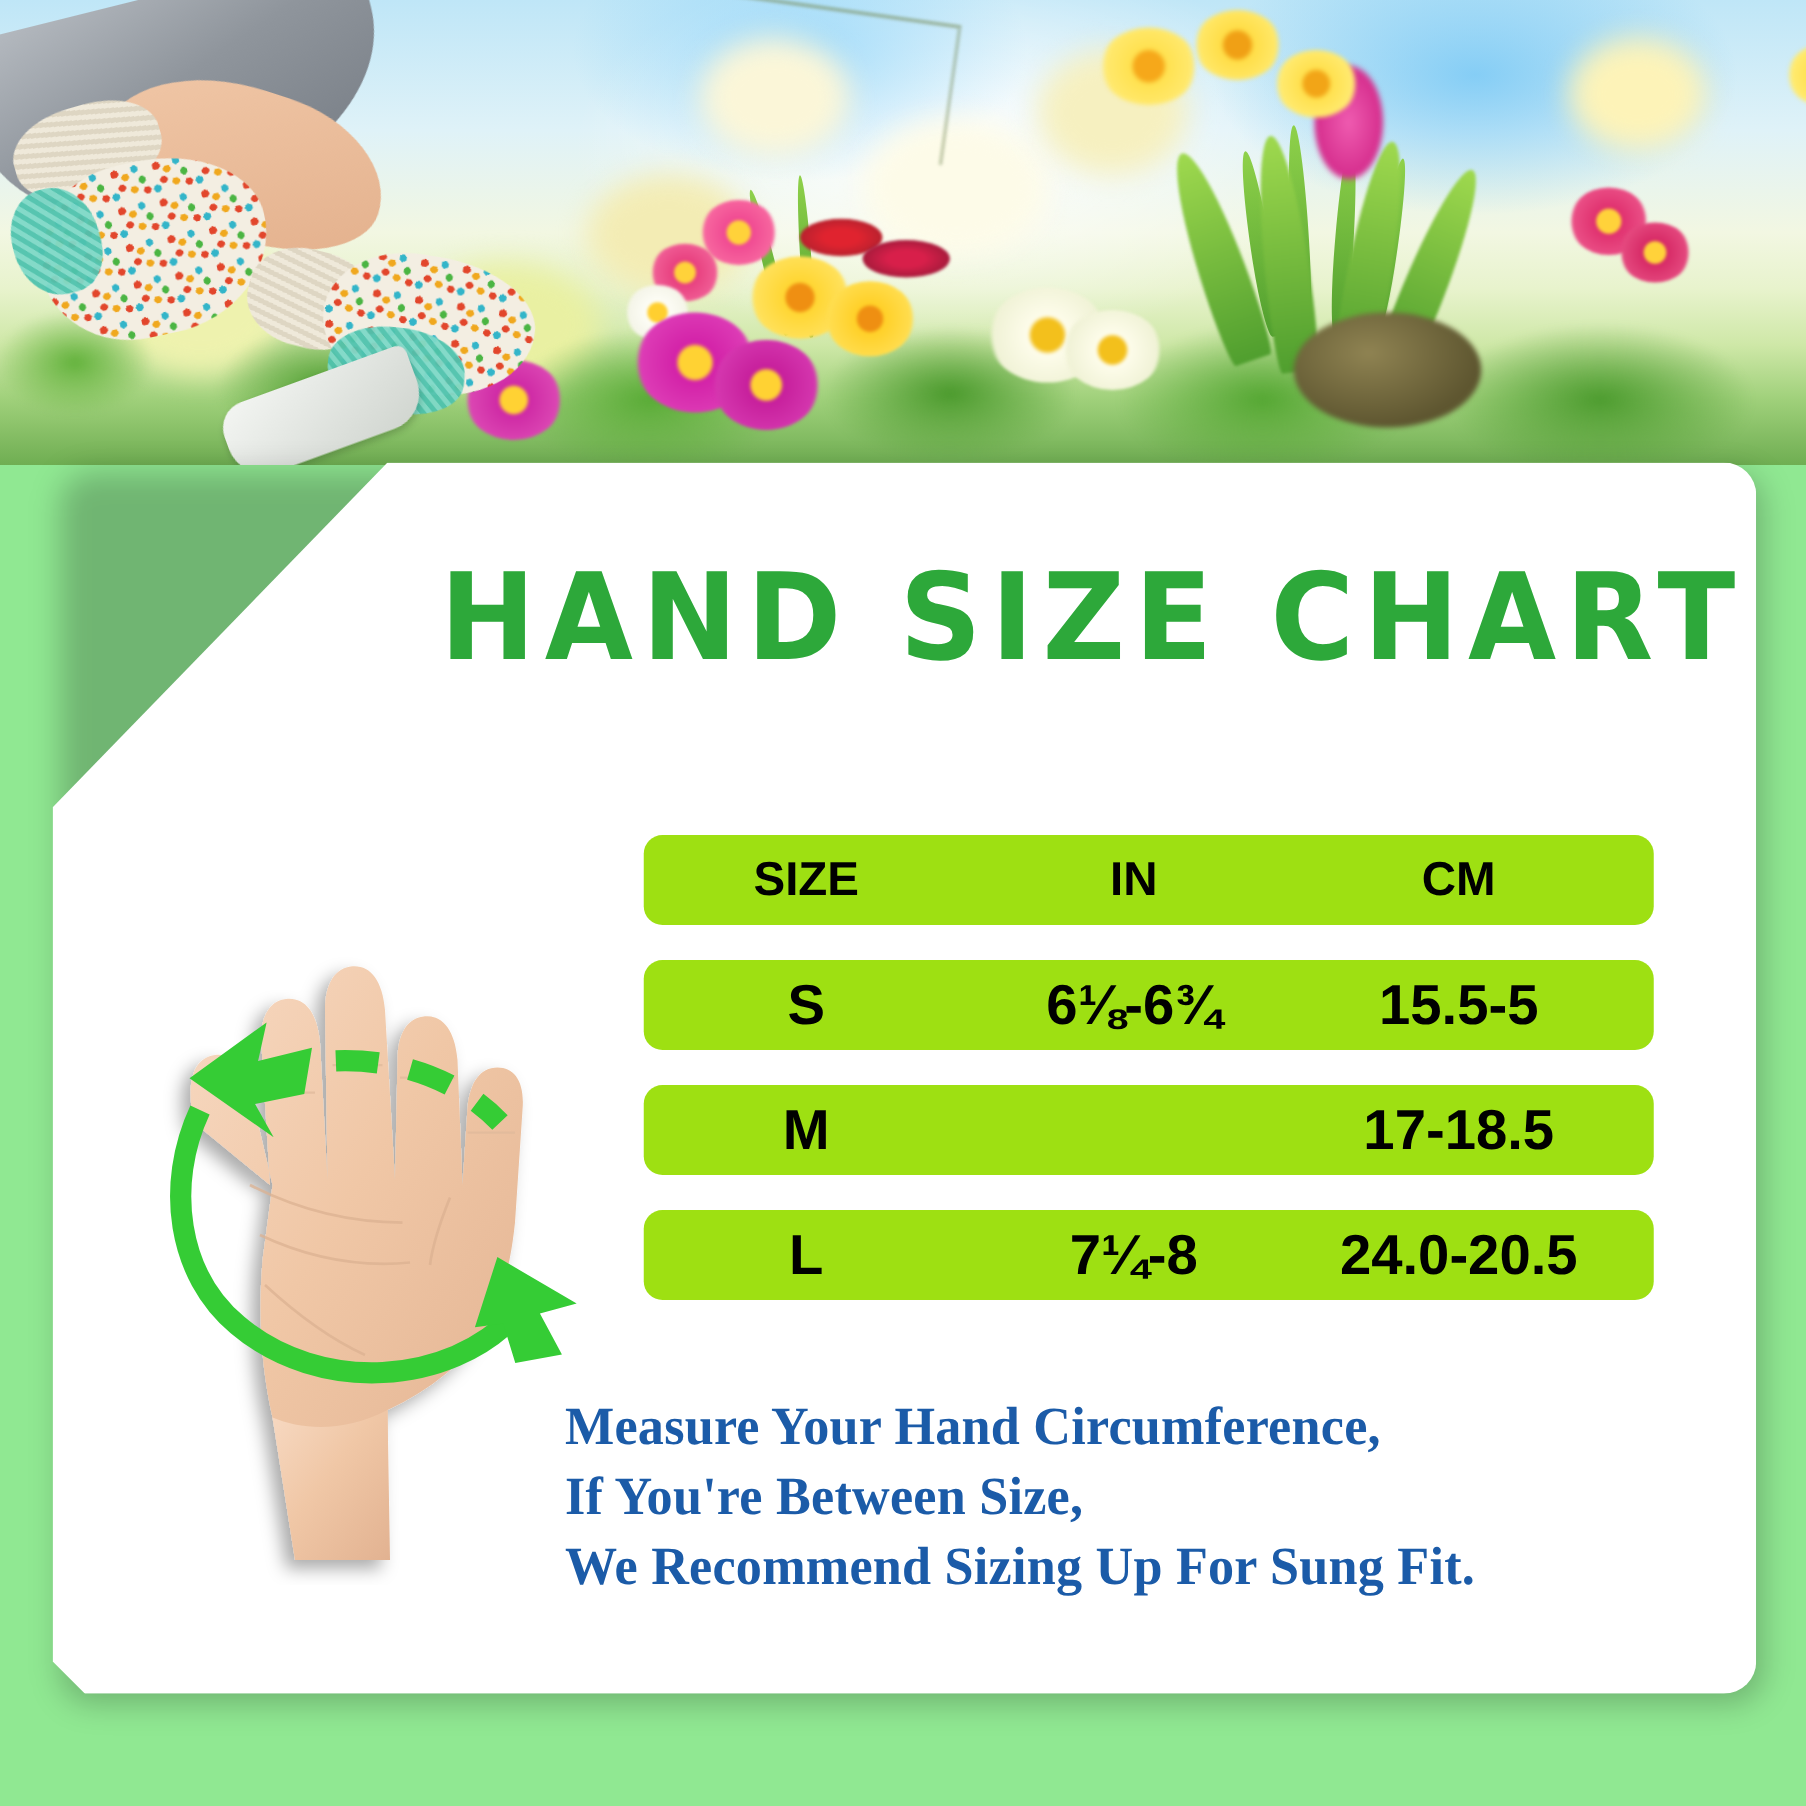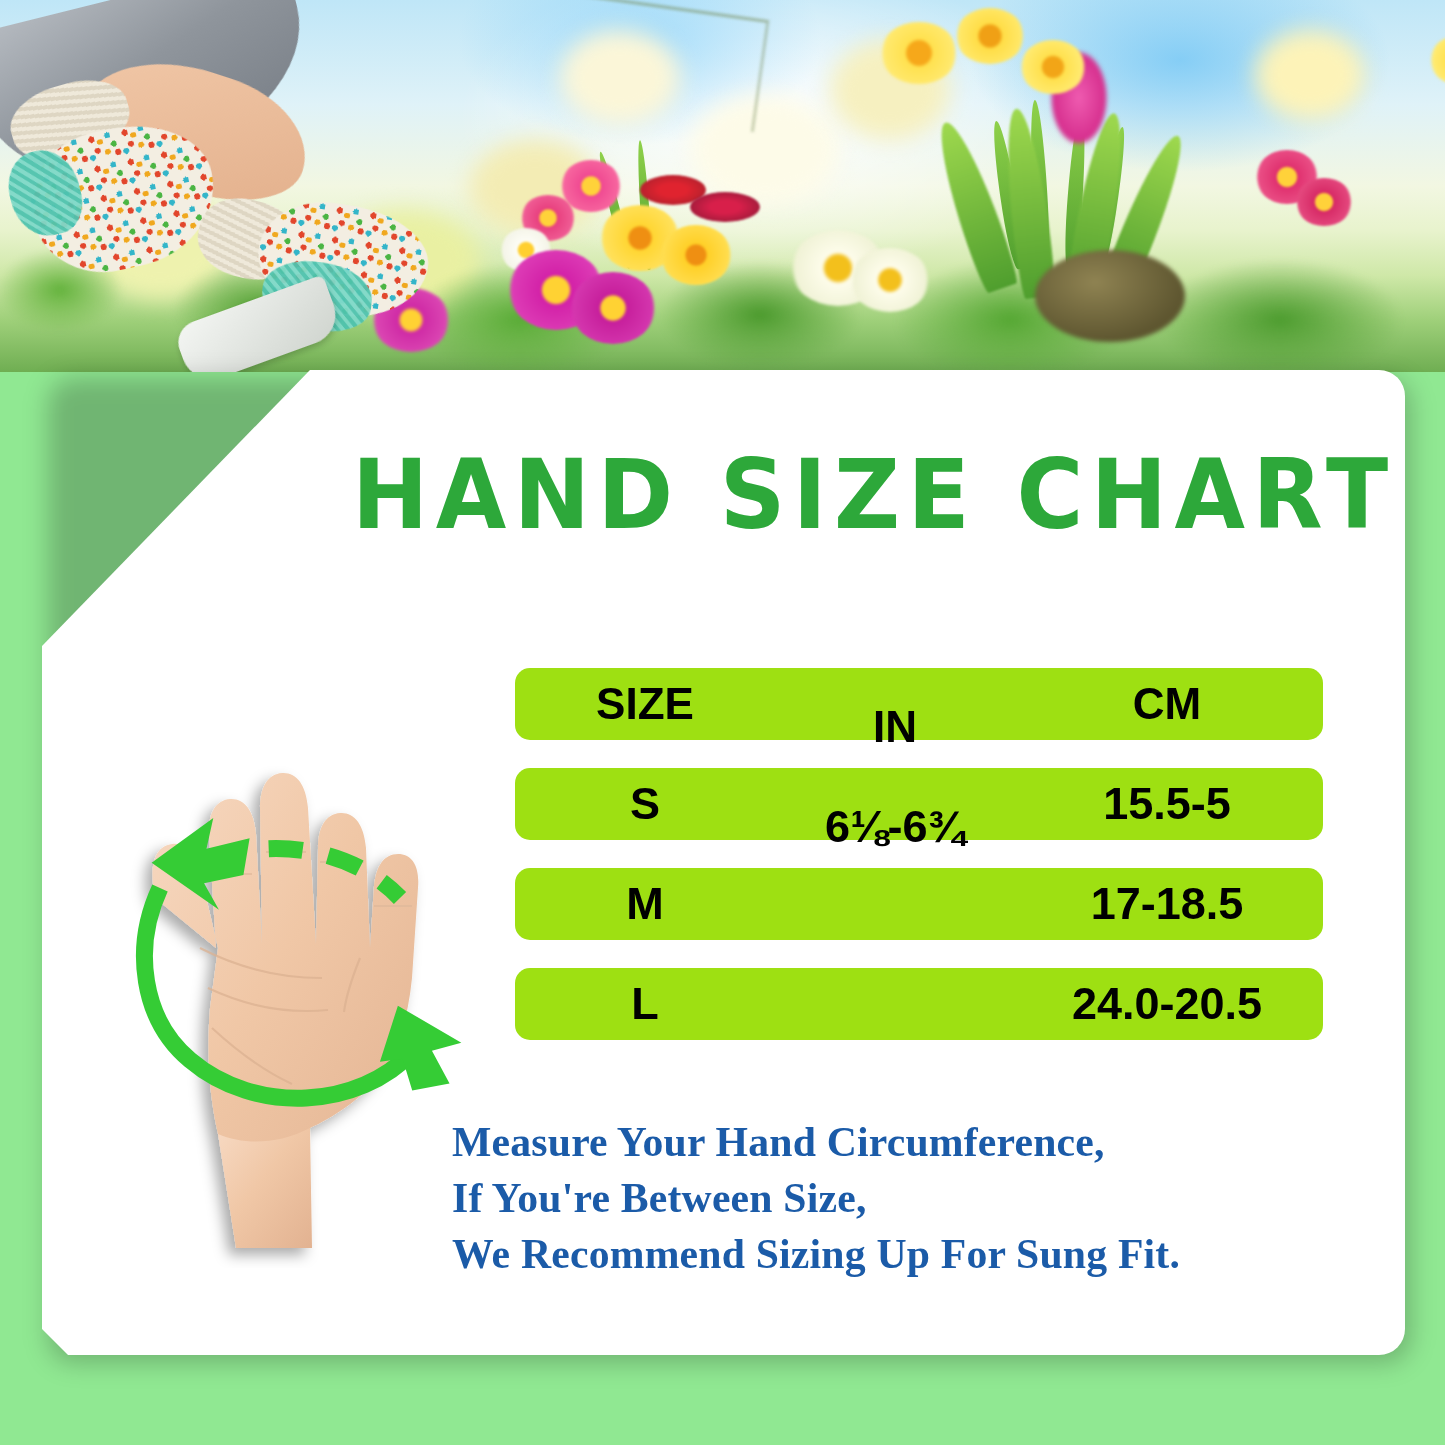--- a/index.html
+++ b/index.html
@@ -129,23 +129,23 @@
   .trow{
     position:relative;height:72px;margin-bottom:28px;
     background:#9EE012;border-radius:15px;
   }
   .trow .c{
     position:absolute;top:0;height:72px;line-height:72px;
     color:#000;font-family:"Liberation Sans",sans-serif;
     font-weight:bold;font-size:45px;text-align:center;white-space:nowrap;
   }
   .trow .c-size{left:30px;width:200px;}
-  .trow .c-in{left:240px;width:280px;margin-top:23px;}
+  .trow .c-in{left:252px;width:280px;}
   .trow .c-cm{left:516px;width:272px;}
-  .thead .c{font-size:44px;}
+  .thead .c{font-size:38px;}
 
   
   .hand-wrap{position:absolute;left:60px;top:648px;width:430px;height:620px;}
   .hand-wrap svg{display:block;}
 
   
   .note{
     position:absolute;left:452px;top:1114px;width:880px;
     color:#1B5BA8;
     font-family:"Liberation Serif",serif;
@@ -311,20 +311,21 @@
       <div class="c c-cm">15.5-5</div>
     </div>
 
     <div class="trow">
       <div class="c c-size">M</div>
       <div class="c c-cm">17-18.5</div>
     </div>
 
     <div class="trow">
       <div class="c c-size">L</div>
+      <div class="c c-in">7¼-8</div>
       <div class="c c-cm">24.0-20.5</div>
     </div>
   </div>
 
   <div class="note">
     <div>Measure Your Hand Circumference,</div>
     <div>If You're Between Size,</div>
     <div>We Recommend Sizing Up For Sung Fit.</div>
   </div>
 

